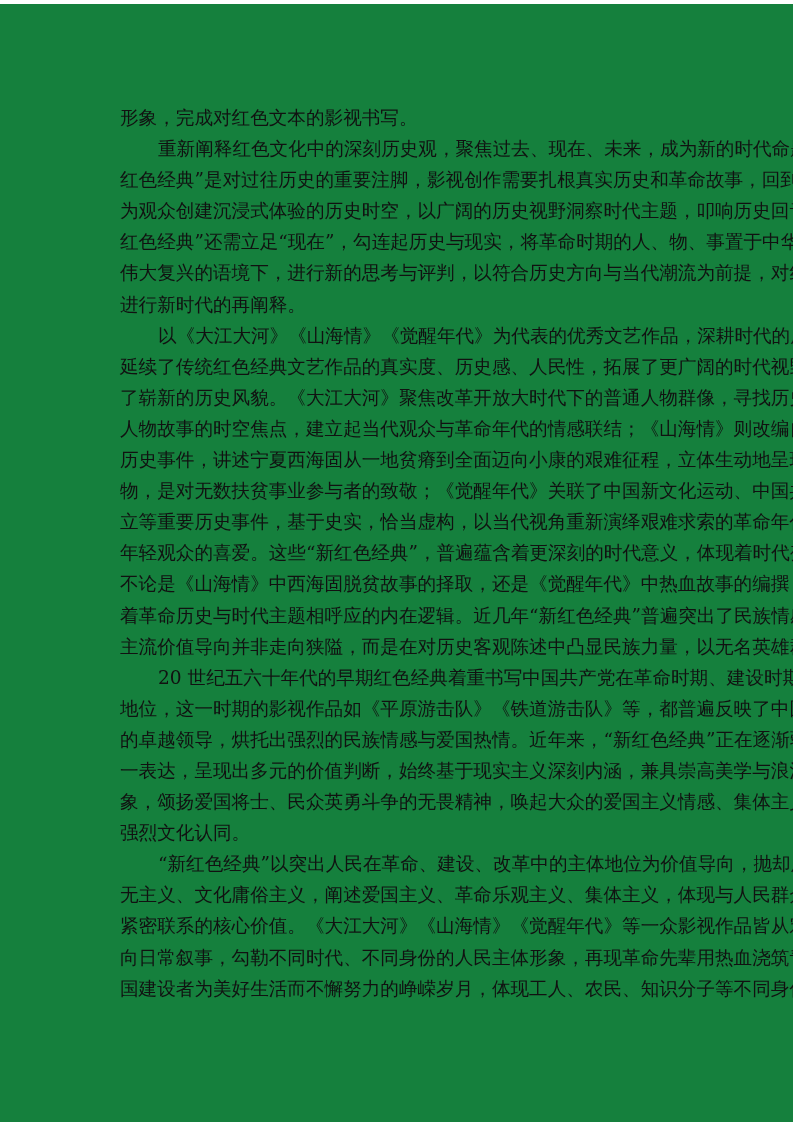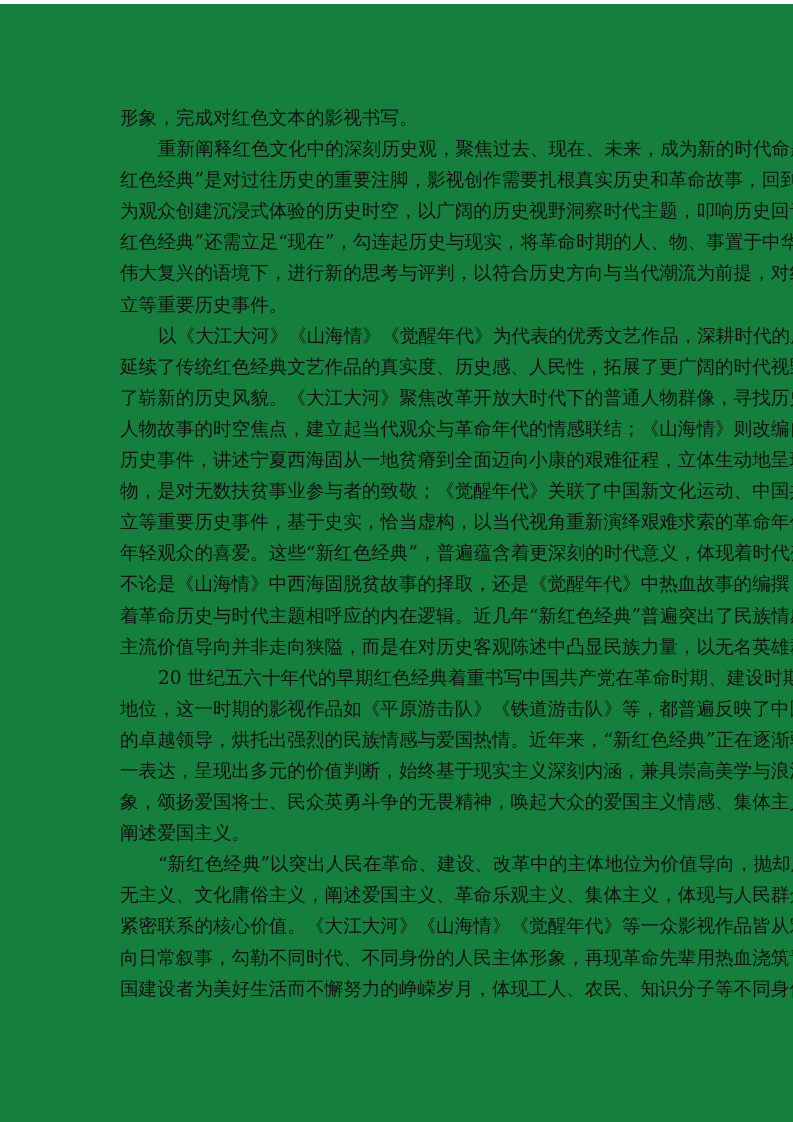--- a/index.html
+++ b/index.html
@@ -58,21 +58,21 @@
     <div class="paragraph">
       <span class="line last">形象，完成对红色文本的影视书写。</span>
     </div>
 
     <div class="paragraph">
       <span class="line indent">重新阐释红色文化中的深刻历史观，聚焦过去、现在、未来，成为新的时代命题。“新</span>
       <span class="line">红色经典”是对过往历史的重要注脚，影视创作需要扎根真实历史和革命故事，回到“过去”，</span>
       <span class="line">为观众创建沉浸式体验的历史时空，以广阔的历史视野洞察时代主题，叩响历史回音。“新</span>
       <span class="line">红色经典”还需立足“现在”，勾连起历史与现实，将革命时期的人、物、事置于中华民族</span>
       <span class="line">伟大复兴的语境下，进行新的思考与评判，以符合历史方向与当代潮流为前提，对红色符号</span>
-      <span class="line last">立等重要历史事件。</span>
+      <span class="line last">进行新时代的再阐释。</span>
     </div>
 
     <div class="paragraph">
       <span class="line indent">以《大江大河》《山海情》《觉醒年代》为代表的优秀文艺作品，深耕时代的历史故事，</span>
       <span class="line">延续了传统红色经典文艺作品的真实度、历史感、人民性，拓展了更广阔的时代视野，呈现</span>
       <span class="line">了崭新的历史风貌。《大江大河》聚焦改革开放大时代下的普通人物群像，寻找历史事件与</span>
       <span class="line">人物故事的时空焦点，建立起当代观众与革命年代的情感联结；《山海情》则改编自真实的</span>
       <span class="line">历史事件，讲述宁夏西海固从一地贫瘠到全面迈向小康的艰难征程，立体生动地呈现个体人</span>
       <span class="line">物，是对无数扶贫事业参与者的致敬；《觉醒年代》关联了中国新文化运动、中国共产党成</span>
       <span class="line">立等重要历史事件，基于史实，恰当虚构，以当代视角重新演绎艰难求索的革命年代，颇受</span>
@@ -81,21 +81,21 @@
       <span class="line">着革命历史与时代主题相呼应的内在逻辑。近几年“新红色经典”普遍突出了民族情感，其</span>
       <span class="line">主流价值导向并非走向狭隘，而是在对历史客观陈述中凸显民族力量，以无名英雄群像的书</span>
     </div>
 
     <div class="paragraph">
       <span class="line indent">20 世纪五六十年代的早期红色经典着重书写中国共产党在革命时期、建设时期的主体</span>
       <span class="line">地位，这一时期的影视作品如《平原游击队》《铁道游击队》等，都普遍反映了中国共产党</span>
       <span class="line">的卓越领导，烘托出强烈的民族情感与爱国热情。近年来，“新红色经典”正在逐渐弱化单</span>
       <span class="line">一表达，呈现出多元的价值判断，始终基于现实主义深刻内涵，兼具崇高美学与浪漫主义想</span>
       <span class="line">象，颂扬爱国将士、民众英勇斗争的无畏精神，唤起大众的爱国主义情感、集体主义共鸣和</span>
-      <span class="line last">阐述爱国主义。</span>
+      <span class="line last">强烈文化认同。</span>
     </div>
 
     <div class="paragraph">
       <span class="line indent">“新红色经典”以突出人民在革命、建设、改革中的主体地位为价值导向，抛却历史虚</span>
       <span class="line">无主义、文化庸俗主义，阐述爱国主义、革命乐观主义、集体主义，体现与人民群众有着更</span>
       <span class="line">紧密联系的核心价值。《大江大河》《山海情》《觉醒年代》等一众影视作品皆从宏大叙事转</span>
       <span class="line">向日常叙事，勾勒不同时代、不同身份的人民主体形象，再现革命先辈用热血浇筑青春、祖</span>
       <span class="line">国建设者为美好生活而不懈努力的峥嵘岁月，体现工人、农民、知识分子等不同身份的群体</span>
     </div>
 

